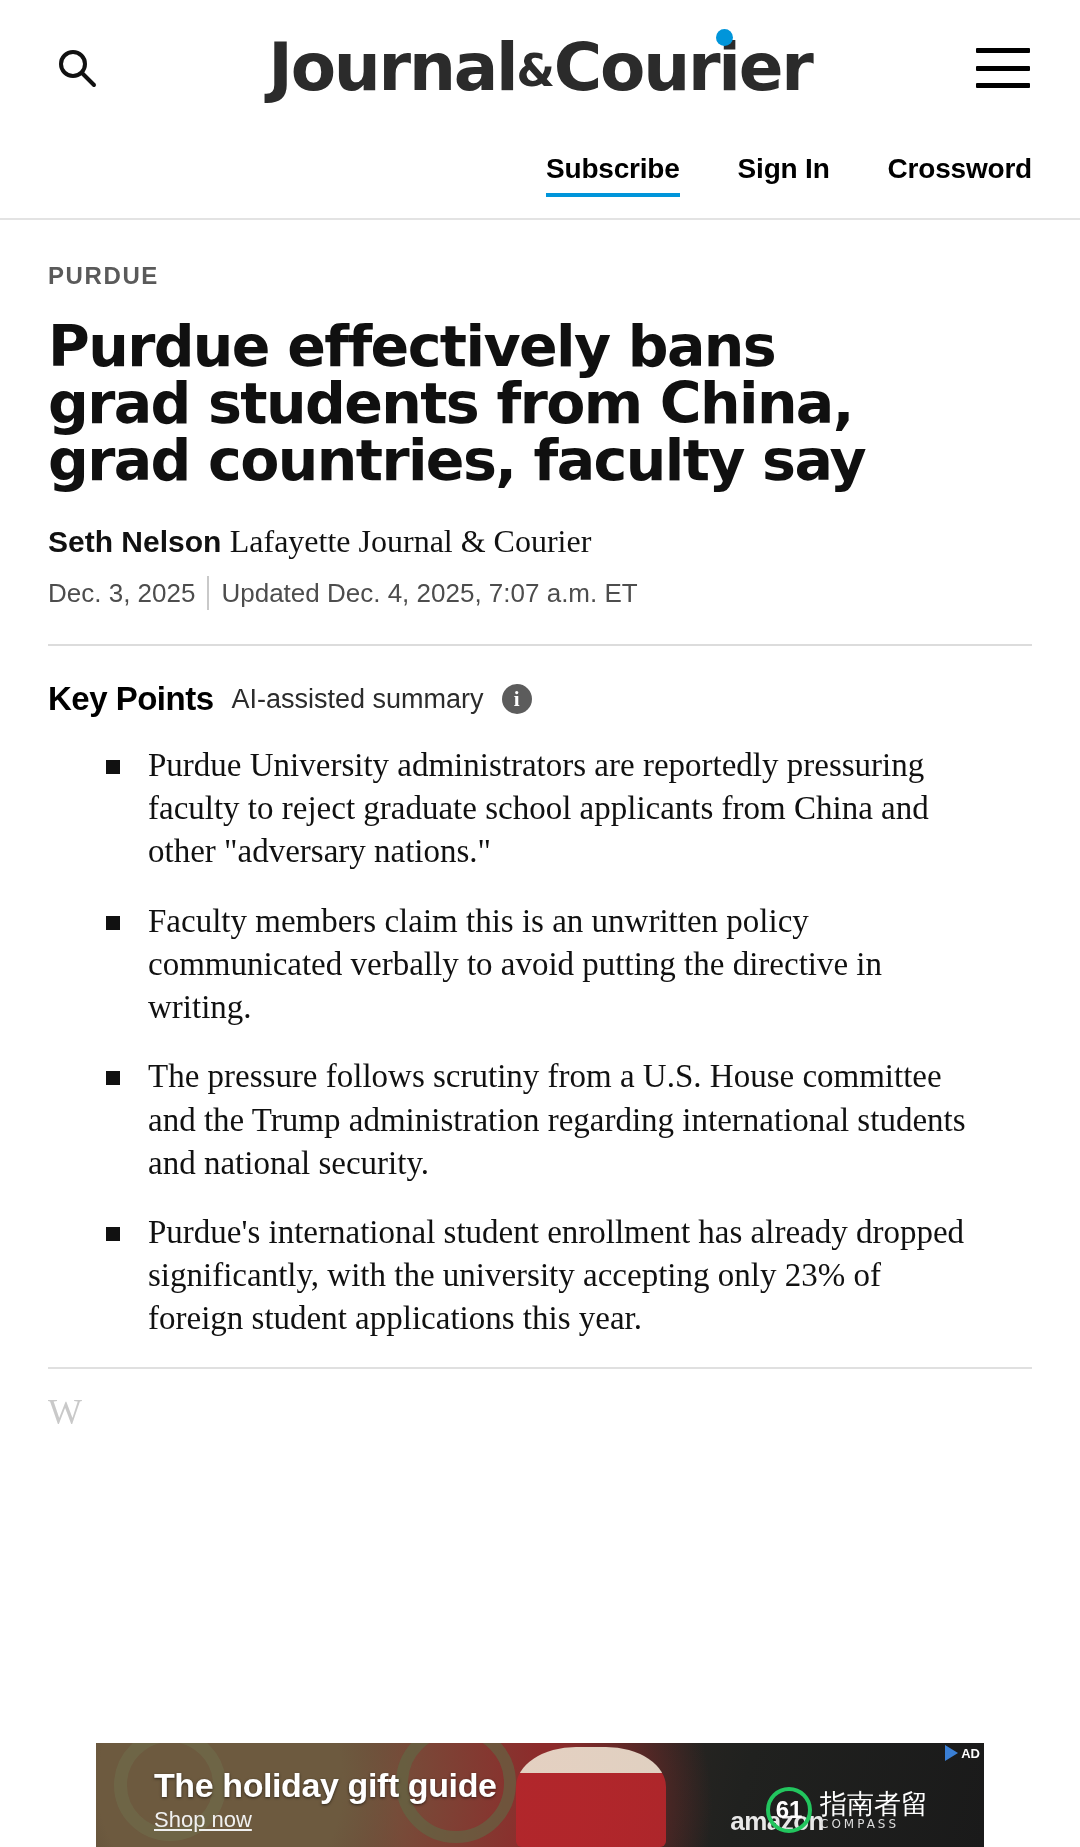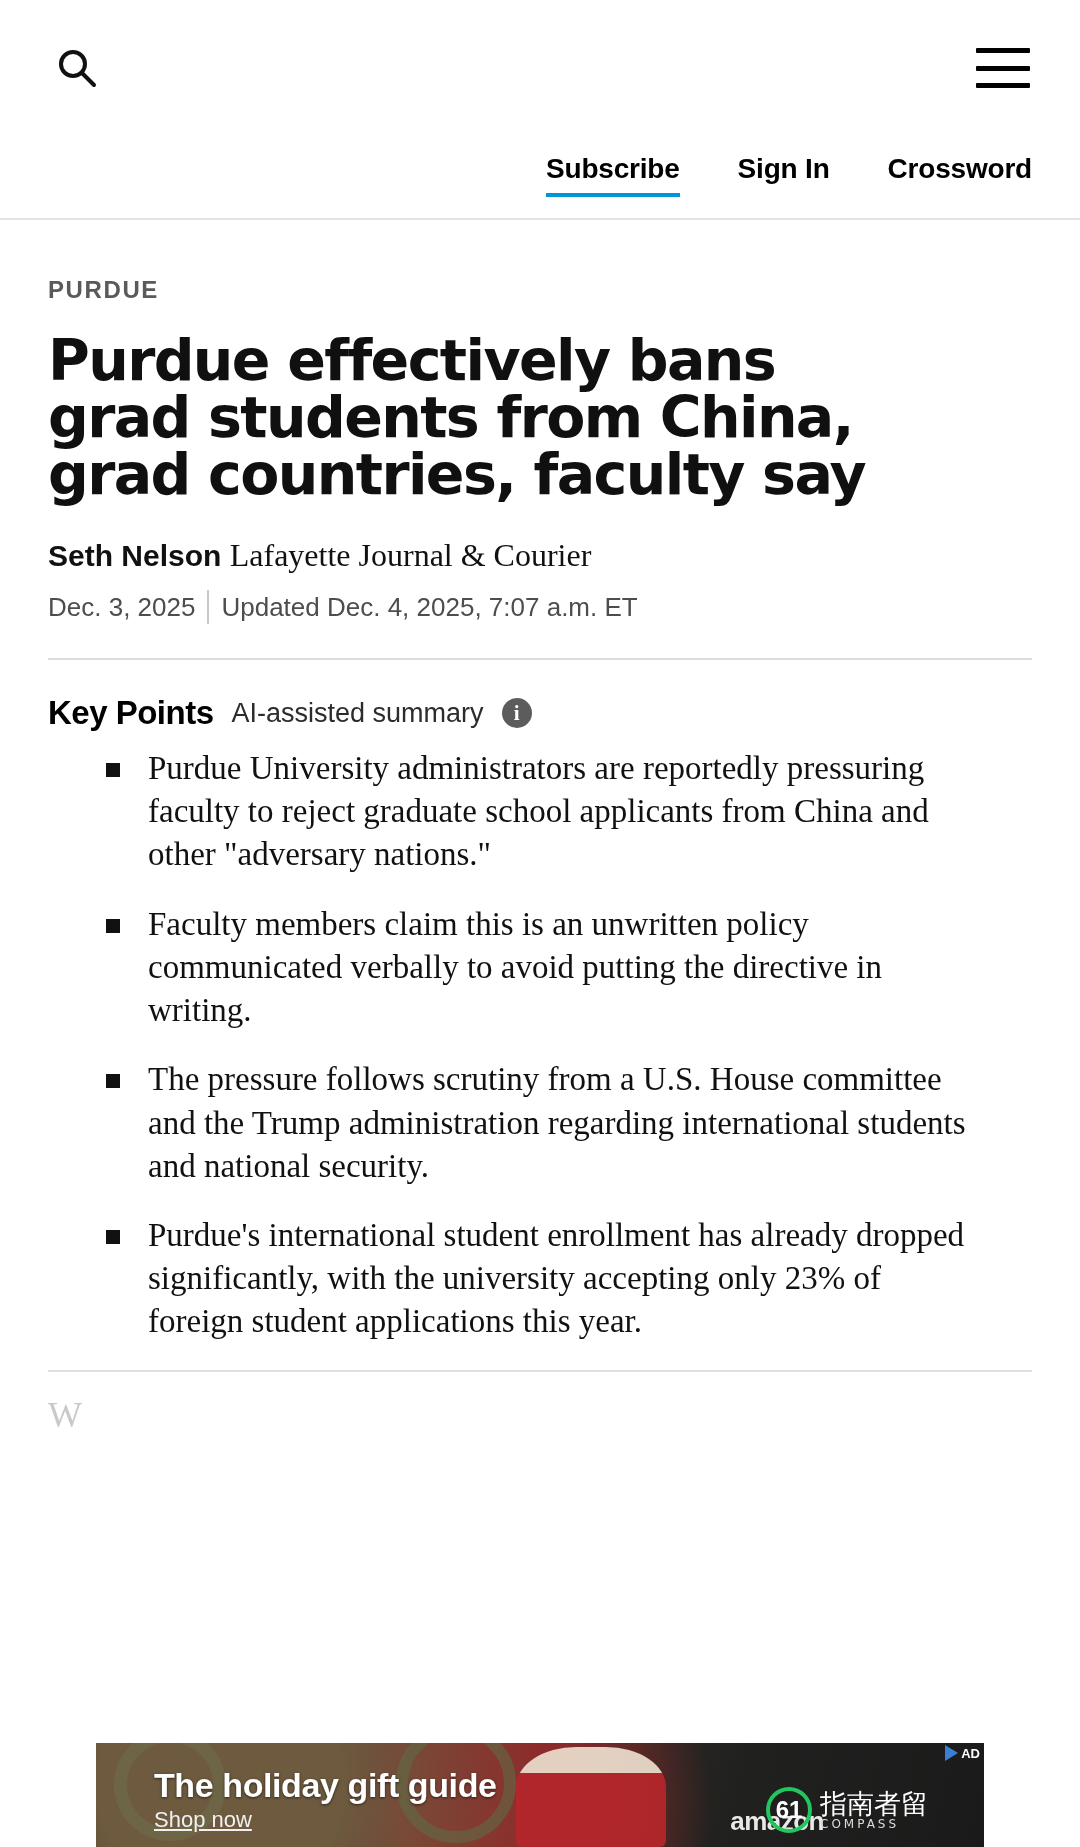--- a/index.html
+++ b/index.html
@@ -96,21 +96,21 @@
     cursor: pointer;
     letter-spacing: -0.2px;
     padding-bottom: 8px;
   }
   .navrow .navitem.active {
     border-bottom: 4px solid #0095da;
   }
 
   
   .article {
-    padding: 56px 48px 0 48px;
+    padding: 42px 48px 0 48px;
   }
   .kicker {
     font-size: 24px;
     font-weight: bold;
     letter-spacing: 1.6px;
     color: #5a5a5a;
     margin-bottom: 28px;
   }
   h1.headline {
     margin: 0 0 34px 0;
@@ -153,21 +153,21 @@
     height: 2px;
     background: #dcdcdc;
     margin: 22px 0 34px 0;
   }
 
   
   .kp-head {
     display: flex;
     align-items: center;
     gap: 18px;
-    margin-bottom: 15px;
+    margin-bottom: 26px;
   }
   .kp-title {
     font-size: 33px;
     font-weight: bold;
     letter-spacing: -0.5px;
   }
   .kp-sub {
     font-size: 27px;
     color: #2c2c2c;
   }
@@ -359,20 +359,24 @@
 
 <div class="topbar">
 
   <div class="search-btn">
     <svg width="44" height="44" viewBox="0 0 44 44" aria-hidden="true">
       <circle cx="19" cy="18" r="12" fill="none" stroke="#111" stroke-width="4"></circle>
       <line x1="28" y1="27" x2="40" y2="39" stroke="#111" stroke-width="4" stroke-linecap="round"></line>
     </svg>
   </div>
 
+  <div class="masthead">
+    <span>Journal</span><span class="amp">&amp;</span><span>Courier</span>
+    <span class="dot"></span>
+  </div>
 
   <div class="hamburger-btn">
     <span></span>
     <span></span>
     <span></span>
   </div>
 </div>
 
 <div class="navrow">
   <div class="navitem active">Subscribe</div>

